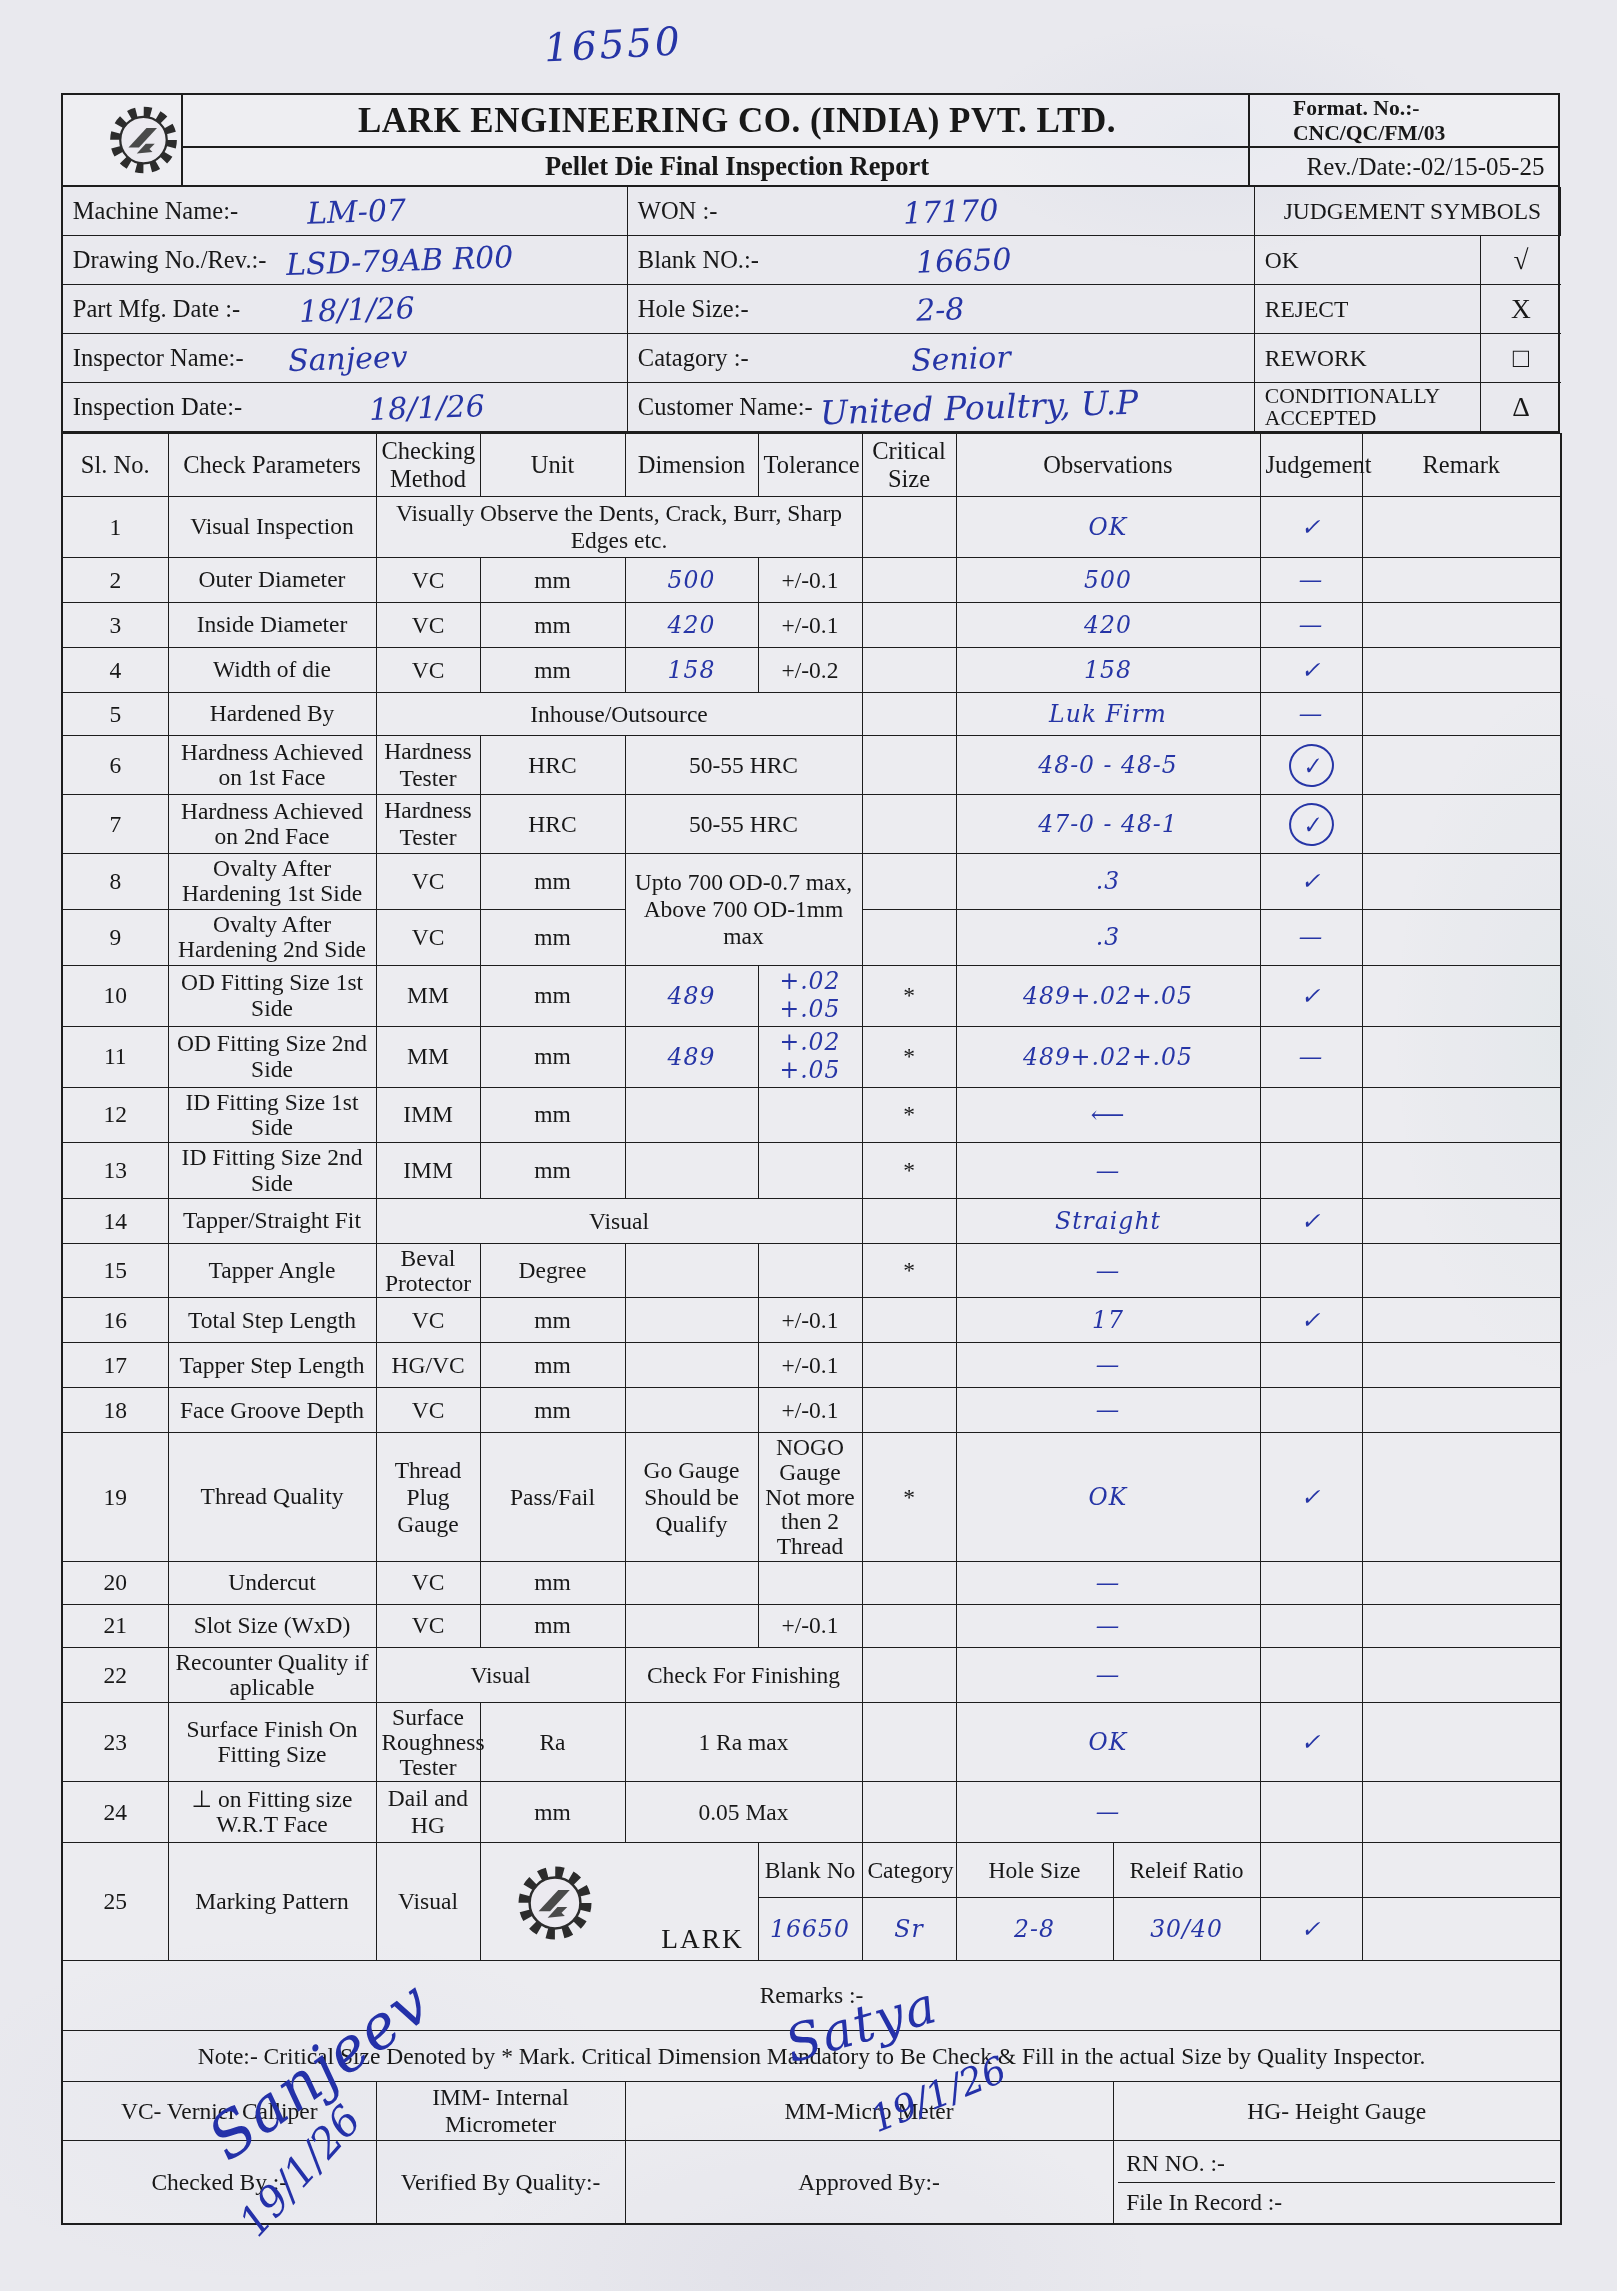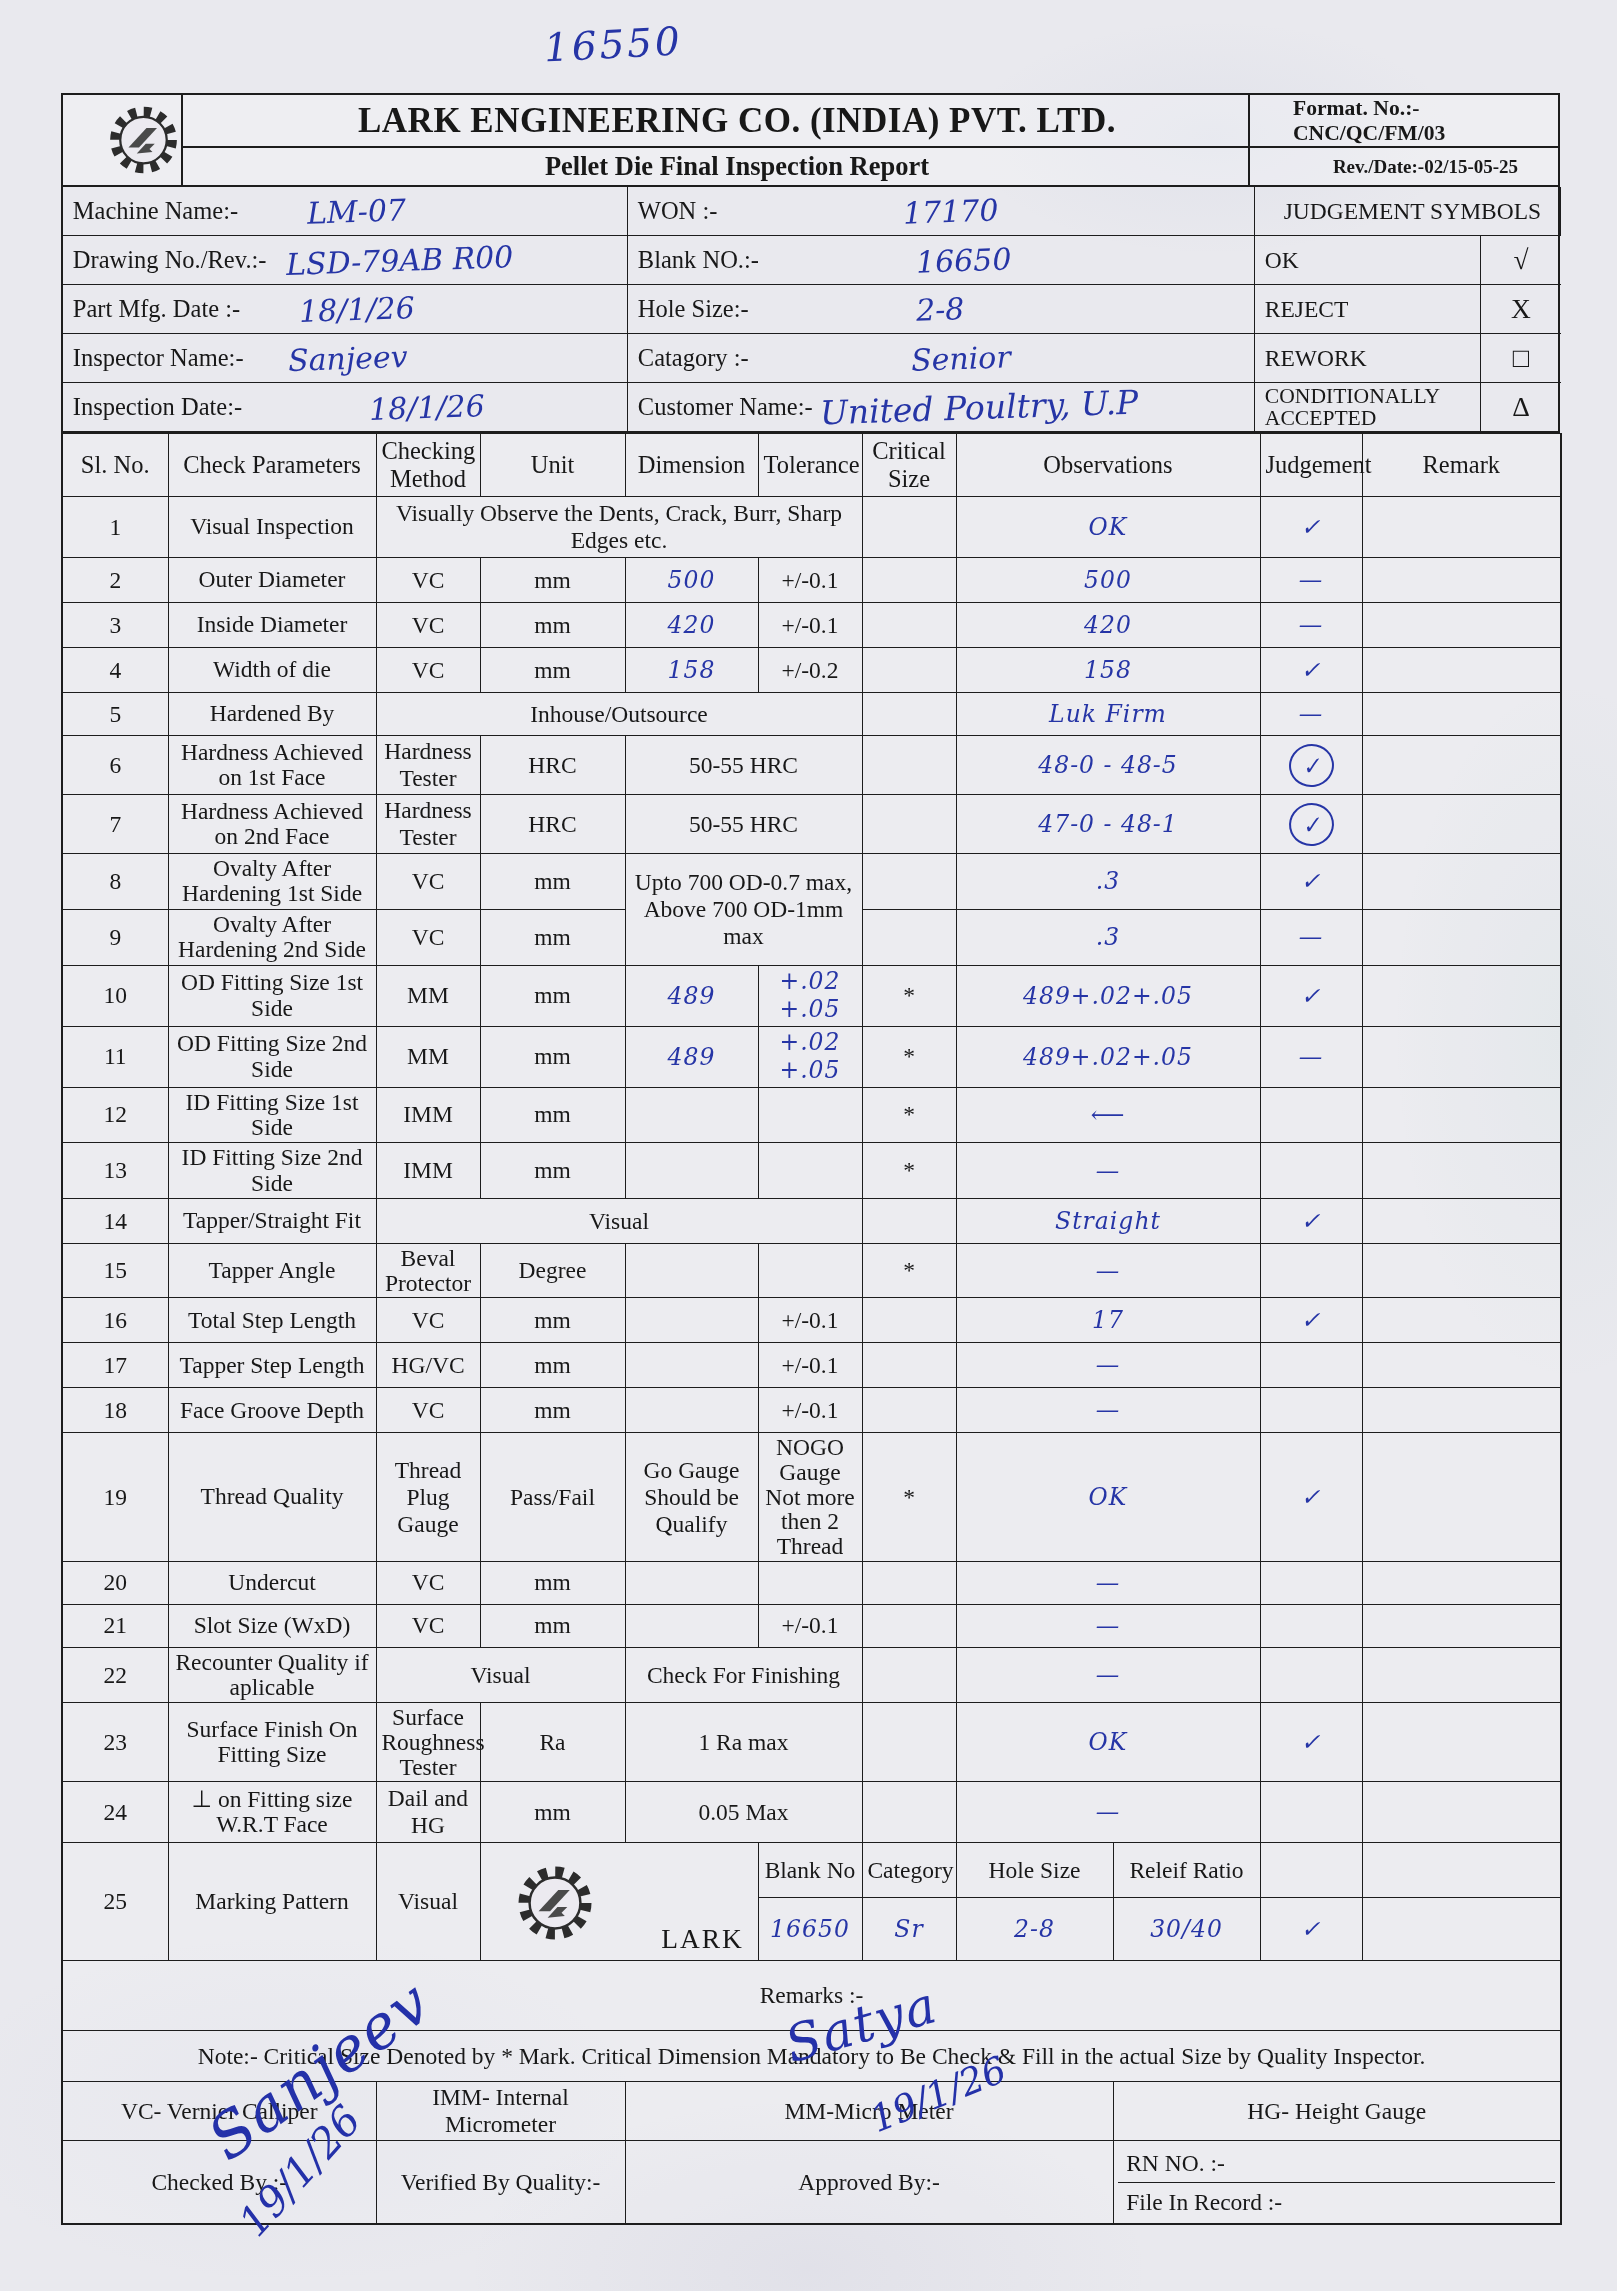--- a/index.html
+++ b/index.html
@@ -17,21 +17,21 @@
   .ink{font-family:"DejaVu Serif", serif;font-style:italic;color:#2635a6;}
   .top-number{position:absolute;left:544px;top:21.6px;font-size:39px;letter-spacing:2.9px;transform:rotate(-3deg);}
 
   
   .hdr{display:grid;grid-template-columns:120px 1fr 308px;grid-template-rows:53px 37px;border:2.4px solid #1d1d1d;background:rgba(255,255,255,.25);}
   .hdr>div{display:flex;align-items:center;justify-content:center;padding-left:43px;}
   .hcell-logo{grid-row:1/3;border-right:2px solid #1d1d1d;}
   .hcell-title{border-right:2px solid #1d1d1d;border-bottom:2px solid #1d1d1d;font-size:35px;font-weight:bold;letter-spacing:0.5px;}
   .hcell-fmt{border-bottom:2px solid #1d1d1d;font-size:21.6px;font-weight:bold;}
   .hcell-sub{border-right:2px solid #1d1d1d;font-size:26.5px;font-weight:bold;}
-  .hcell-rev{font-size:19px;font-weight:bold;}
+  .hcell-rev{font-size:25px;font-weight:normal;}
 
   
   .info{display:grid;grid-template-columns:565px 627px 226px 80px;border:2.4px solid #1d1d1d;border-top:none;}
   .ic{border-right:1.8px solid #1d1d1d;border-bottom:1.8px solid #1d1d1d;min-height:48px;display:flex;align-items:center;padding:0 0 0 9.8px;font-size:24.5px;position:relative;overflow:visible;white-space:nowrap;}
   .ic.lastcol{border-right:none;}
   .ic.lastrow{border-bottom:none;}
   .ic .val{font-size:30px;margin-left:69px;transform:rotate(-2deg);}
   .jtitle{grid-column:3/5;justify-content:center;display:flex;align-items:center;border-bottom:1.8px solid #1d1d1d;font-size:23.5px;min-height:48px;}
   .jlabel{font-size:23.5px;}
   .jsym{justify-content:center;padding:0;font-size:27.4px;}

